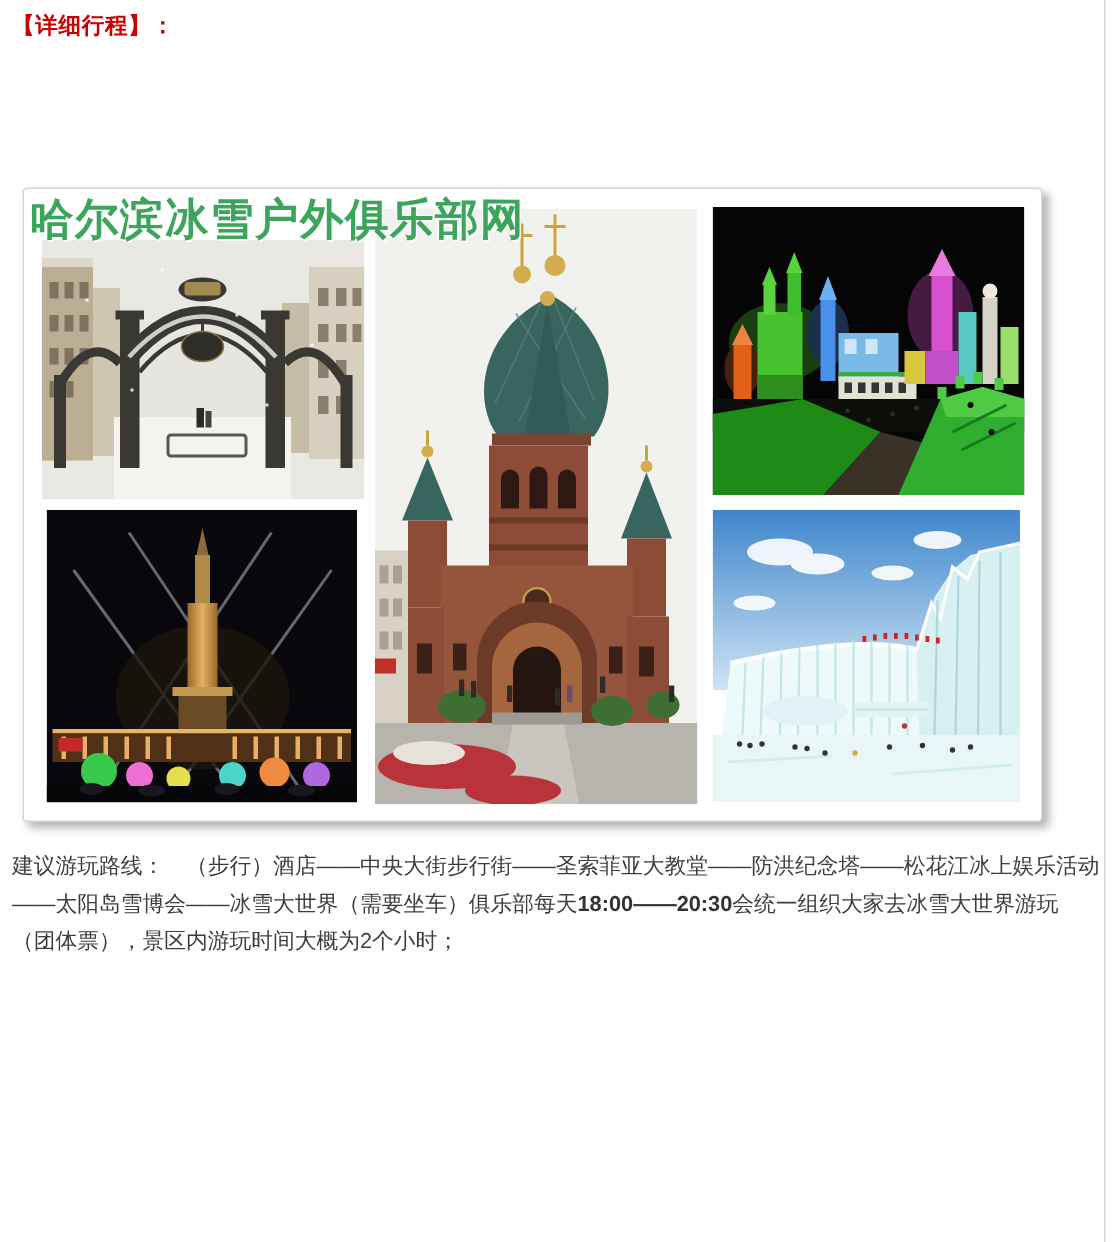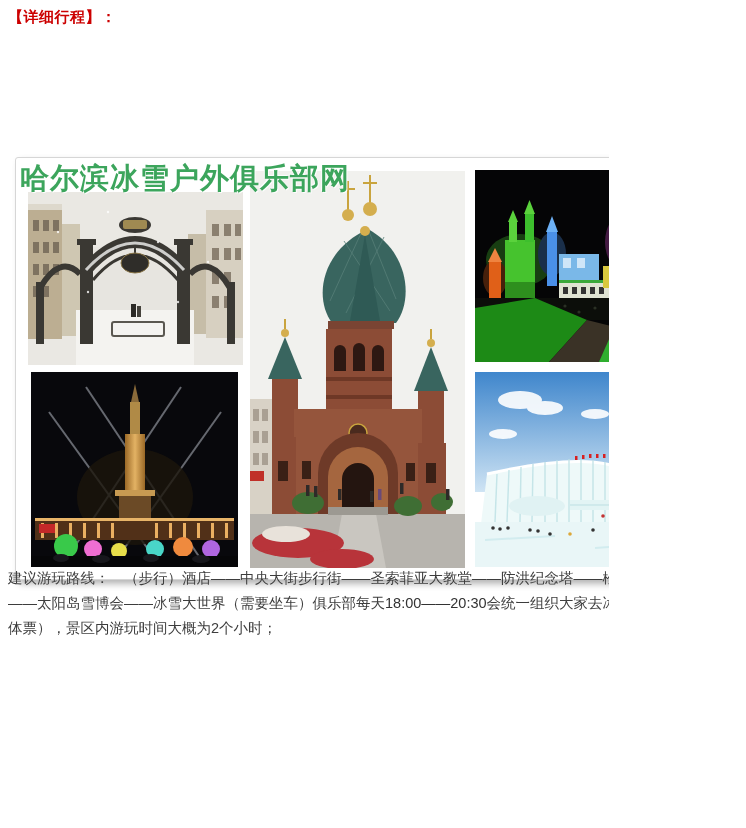--- a/index.html
+++ b/index.html
@@ -1,52 +1,51 @@
 <!DOCTYPE html>
 <html style="--heading-red: #cc0000; --watermark-green: #3ca55c; --body-text: #3d3d3d;"><head>
 <meta charset="utf-8">
 <style>
   html,body{margin:0;padding:0;background:#ffffff;}
   #page{
-    position:relative;width:609px;height:828px;background:#fff;overflow:hidden;
+    position:relative;width:746px;height:828px;background:#fff;overflow:hidden;
     font-family:"Liberation Sans","DejaVu Sans",sans-serif;
   }
   .right-border{position:absolute;left:736px;top:0;width:1px;height:828px;background:#d4d4d4;}
   .heading{
     position:absolute;left:8px;font-size:15px;font-weight:bold;
     color:var(--heading-red,#cc0000);letter-spacing:.5px;white-space:nowrap;
   }
   .section-heading{top:8px;}
   .day-heading{top:86px;}
   .photo-frame{
     position:absolute;left:15px;top:125px;width:678px;height:421px;
     background:#fff;border:1px solid #d6d6d6;border-radius:3px;
     box-shadow:4px 4px 6px rgba(90,90,90,.45);
-    margin-top:32px;
   }
   .watermark{
     position:absolute;left:4px;top:1px;z-index:5;
     font-size:29px;font-weight:bold;letter-spacing:1px;white-space:nowrap;
     color:var(--watermark-green,#3ca55c);
     text-shadow:1px 1px 0 rgba(255,255,255,.85),-1px -1px 0 rgba(255,255,255,.85);
   }
   .photo{position:absolute;overflow:hidden;}
   .photo svg{display:block;}
   .photo-a{left:12px;top:34px;width:215px;height:173px;}
   .photo-b{left:15px;top:214px;width:207px;height:195px;}
   .photo-c{left:234px;top:13px;width:215px;height:397px;}
   .photo-d{left:459px;top:12px;width:208px;height:192px;}
   .photo-e{left:459px;top:214px;width:205px;height:195px;}
   .content{
     position:absolute;left:8px;top:566px;width:726px;
     font-size:14.5px;line-height:25px;color:var(--body-text,#3d3d3d);
     letter-spacing:0;
   }
   .content p{margin:0;padding:0;}
-  .bold-time{font-weight:normal;color:#333;text-align:right;}
+  .bold-time{font-weight:bold;color:#333;text-align:right;}
 </style>
 </head>
 <body>
 
 <div id="page">
 
   <div class="heading section-heading">【详细行程】：</div>
 
 
   <div class="photo-frame">

